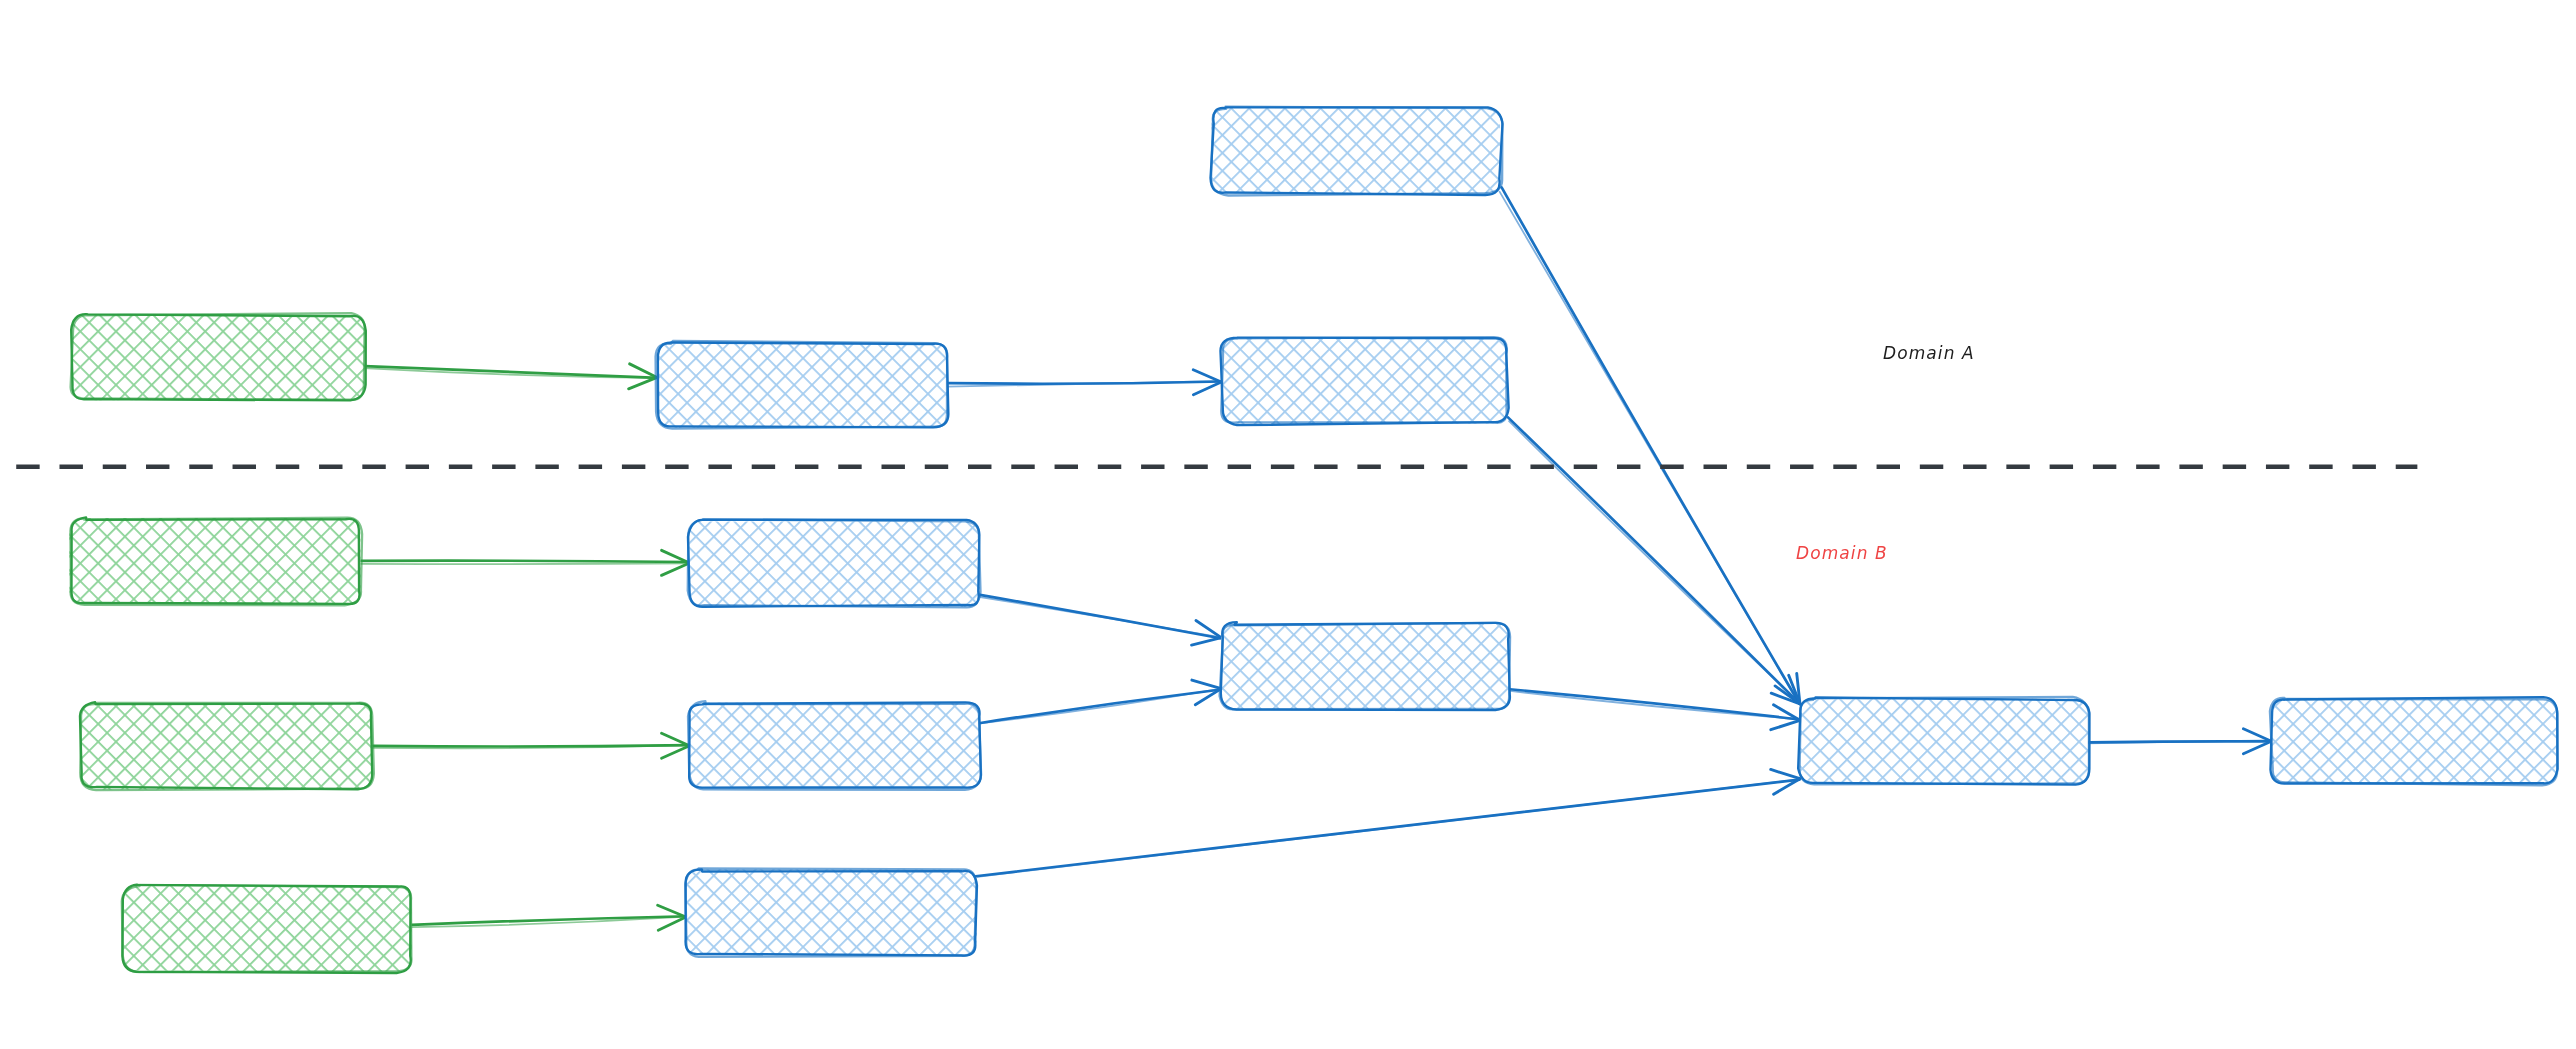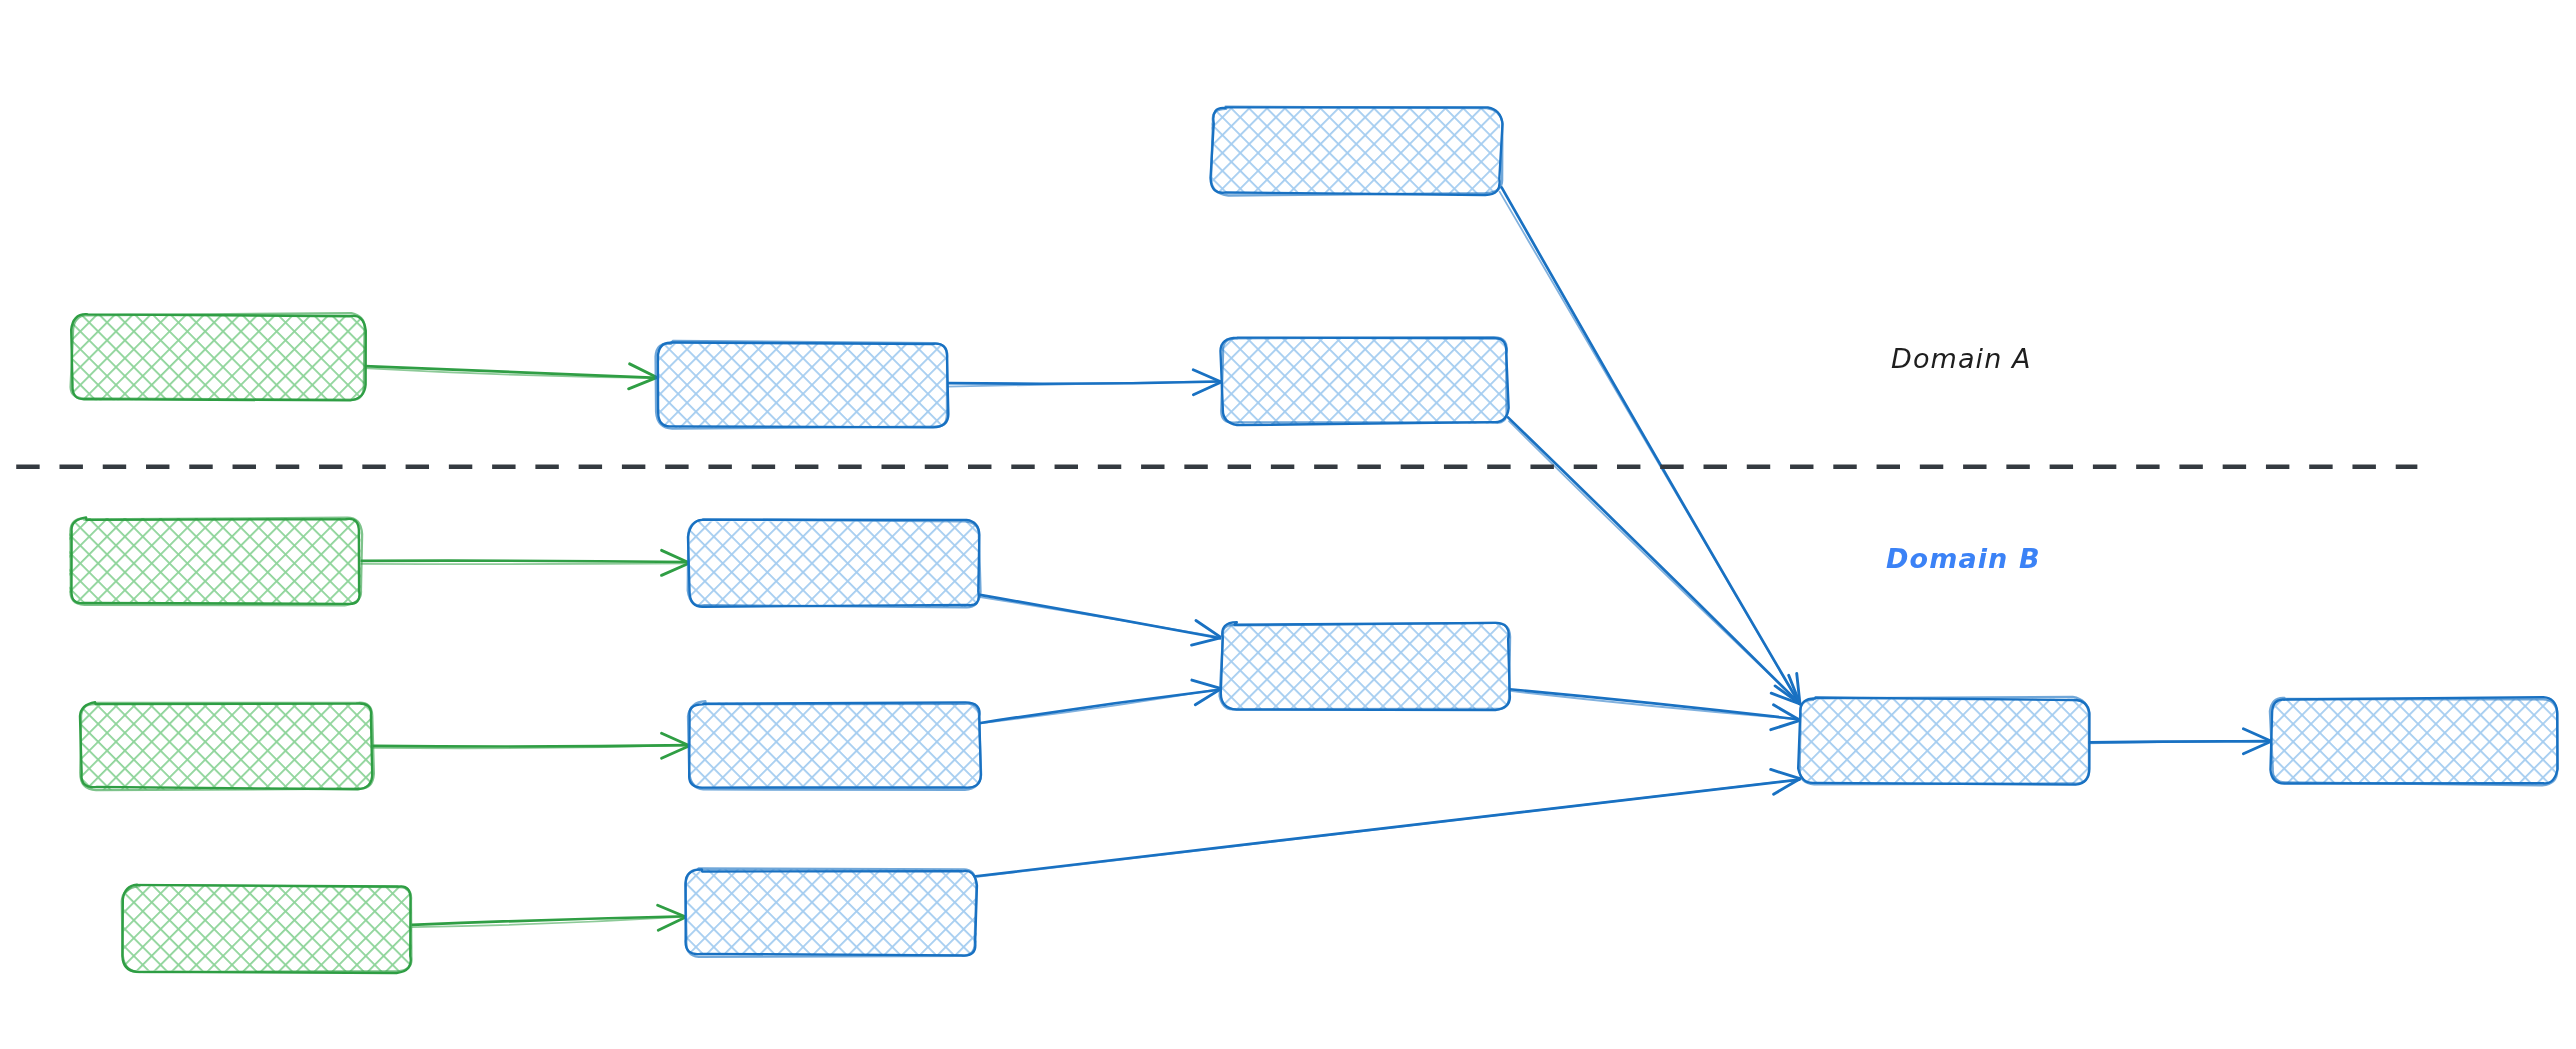--- a/index.html
+++ b/index.html
@@ -20,28 +20,27 @@
     position: absolute;
     left: 0;
     top: 0;
     width: 2576px;
     height: 1049px;
     display: block;
   }
   .domain-label {
     position: absolute;
     font-family: "DejaVu Sans", sans-serif;
-    font-size: 27px;
+    font-size: 17px;
     font-weight: 500;
     font-style: italic;
     letter-spacing: 1.1px;
     color: #1e1e1e;
     white-space: nowrap;
     user-select: none;
-    margin-left: 8px;
   }
   .node-hit {
     position: absolute;
     background: transparent;
     border: 0;
     cursor: default;
   }
 </style>
 </head>
 <body>
@@ -189,21 +188,21 @@
           <path d="M 2534.31938266769 775.6208392393872 L 2820.011282444937 775.9551510824613 Q 2835.2557778364308 775.1891331682863 2837.4141221062346 791.7670178426276 L 2837.1047234549674 854.4702992450773 Q 2837.3854432121784 869.980862141578 2820.456720830154 871.5216069237896 L 2535.489698887565 868.1220746040913 Q 2520.579348207721 868.058340072659 2521.543661223512 853.4398899085074 L 2518.4197025301028 789.1177159548354 Q 2520.6801221234164 773.2747602464048 2534.4864875080466 774.3815925127741 Z" fill="none" stroke="#1971c2" stroke-width="2.6" stroke-linecap="round" stroke-linejoin="round" opacity="0.62"></path>
         </g>
       </g>
     <g id="layer-divider">
         <line x1="18" y1="518" x2="2682" y2="518" stroke="#343a40" stroke-width="5" stroke-dasharray="26 22" stroke-linecap="butt"></line>
       </g>
   </svg>
 
   <div id="labels-layer">
       <div class="domain-label" style="left: 1883px; top: 343px; color: rgb(30, 30, 30);">Domain A</div>
-      <div class="domain-label" style="left: 1878px; top: 543px; color: #3b82f6; font-weight: bold;">Domain B</div>
+      <div class="domain-label" style="left: 1796px; top: 543px; color: #ef4444;">Domain B</div>
     </div>
   <div id="hit-layer">
       <div class="node-hit" style="left: 72px; top: 315px; width: 293px; height: 86px;"></div>
       <div class="node-hit" style="left: 657px; top: 343px; width: 291px; height: 86px;"></div>
       <div class="node-hit" style="left: 1221px; top: 338px; width: 287px; height: 86px;"></div>
       <div class="node-hit" style="left: 1212px; top: 108px; width: 288px; height: 86px;"></div>
       <div class="node-hit" style="left: 70px; top: 518px; width: 290px; height: 86px;"></div>
       <div class="node-hit" style="left: 81px; top: 703px; width: 291px; height: 86px;"></div>
       <div class="node-hit" style="left: 123px; top: 886px; width: 288px; height: 86px;"></div>
       <div class="node-hit" style="left: 690px; top: 521px; width: 290px; height: 86px;"></div>

